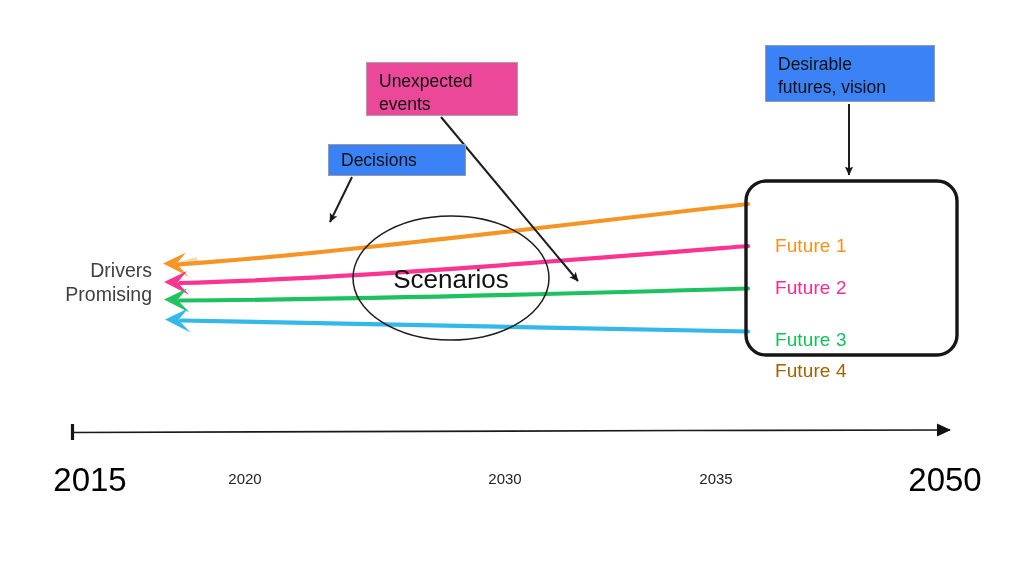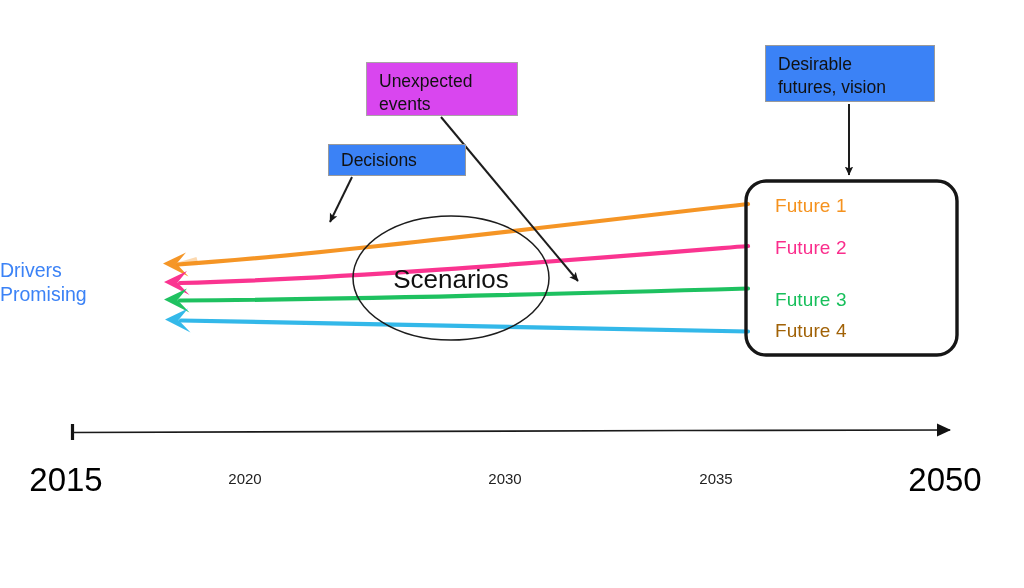--- a/index.html
+++ b/index.html
@@ -19,51 +19,53 @@
     font-size:17.5px;
     line-height:23px;
     color:#111;
     padding:7px 10px 8px 12px;
     background:#3b82f6;
     border:1.6px solid #9a9a9a;
     white-space:pre-line;
   }
   #callout-unexpected{
     left:366px;top:62px;width:152px;height:54px;
-    background:#d946ef;
+    background:#ec4899;
     border:1.6px solid #a9a3a6;
   }
   #callout-decisions{
     left:328px;top:144px;width:138px;height:32px;
     padding:4px 10px 6px 12px;
   }
   #callout-desirable{
     left:765px;top:45px;width:170px;height:57px;
   }
 
   
   .future-label{
     position:absolute;
     font-size:19px;
     font-weight:400;
     letter-spacing:.1px;
     white-space:nowrap;
+    margin-top:40px;
   }
   #future-1{left:775px;top:195px;}
   #future-2{left:775px;top:237px;}
   #future-3{left:775px;top:289px;}
   #future-4{left:775px;top:320px;}
 
   
   #drivers-block{
     position:absolute;
     left:0px;top:258px;width:152px;
+    text-align:right;
     font-size:19.5px;
     line-height:24px;
-    color:#3b82f6;
+    color:#404040;
   }
   #drivers-block div{white-space:nowrap;}
 
   
   #scenarios-label{
     position:absolute;
     left:356px;top:264px;width:190px;
     text-align:center;
     font-size:26px;
     color:#111;
@@ -80,21 +82,21 @@
   .endpoint-label{
     position:absolute;
     font-size:33px;
     color:#000;
     text-align:center;
     white-space:nowrap;
   }
   #tick-2020{left:205px;top:470px;width:80px;}
   #tick-2030{left:465px;top:470px;width:80px;}
   #tick-2040{left:676px;top:470px;width:80px;}
-  #end-2015{left:16px;top:461px;width:100px;}
+  #end-2015{left:40px;top:461px;width:100px;}
   #end-2050{left:890px;top:461px;width:110px;}
 </style>
 </head>
 <body>
 
 <div id="stage">
 
   <svg id="svg-layer" viewBox="0 0 1024 588" xmlns="http://www.w3.org/2000/svg">
     <defs>
       <marker id="blackArrow" markerWidth="11" markerHeight="11" refX="8.5" refY="4.2" orient="auto" markerUnits="userSpaceOnUse">

